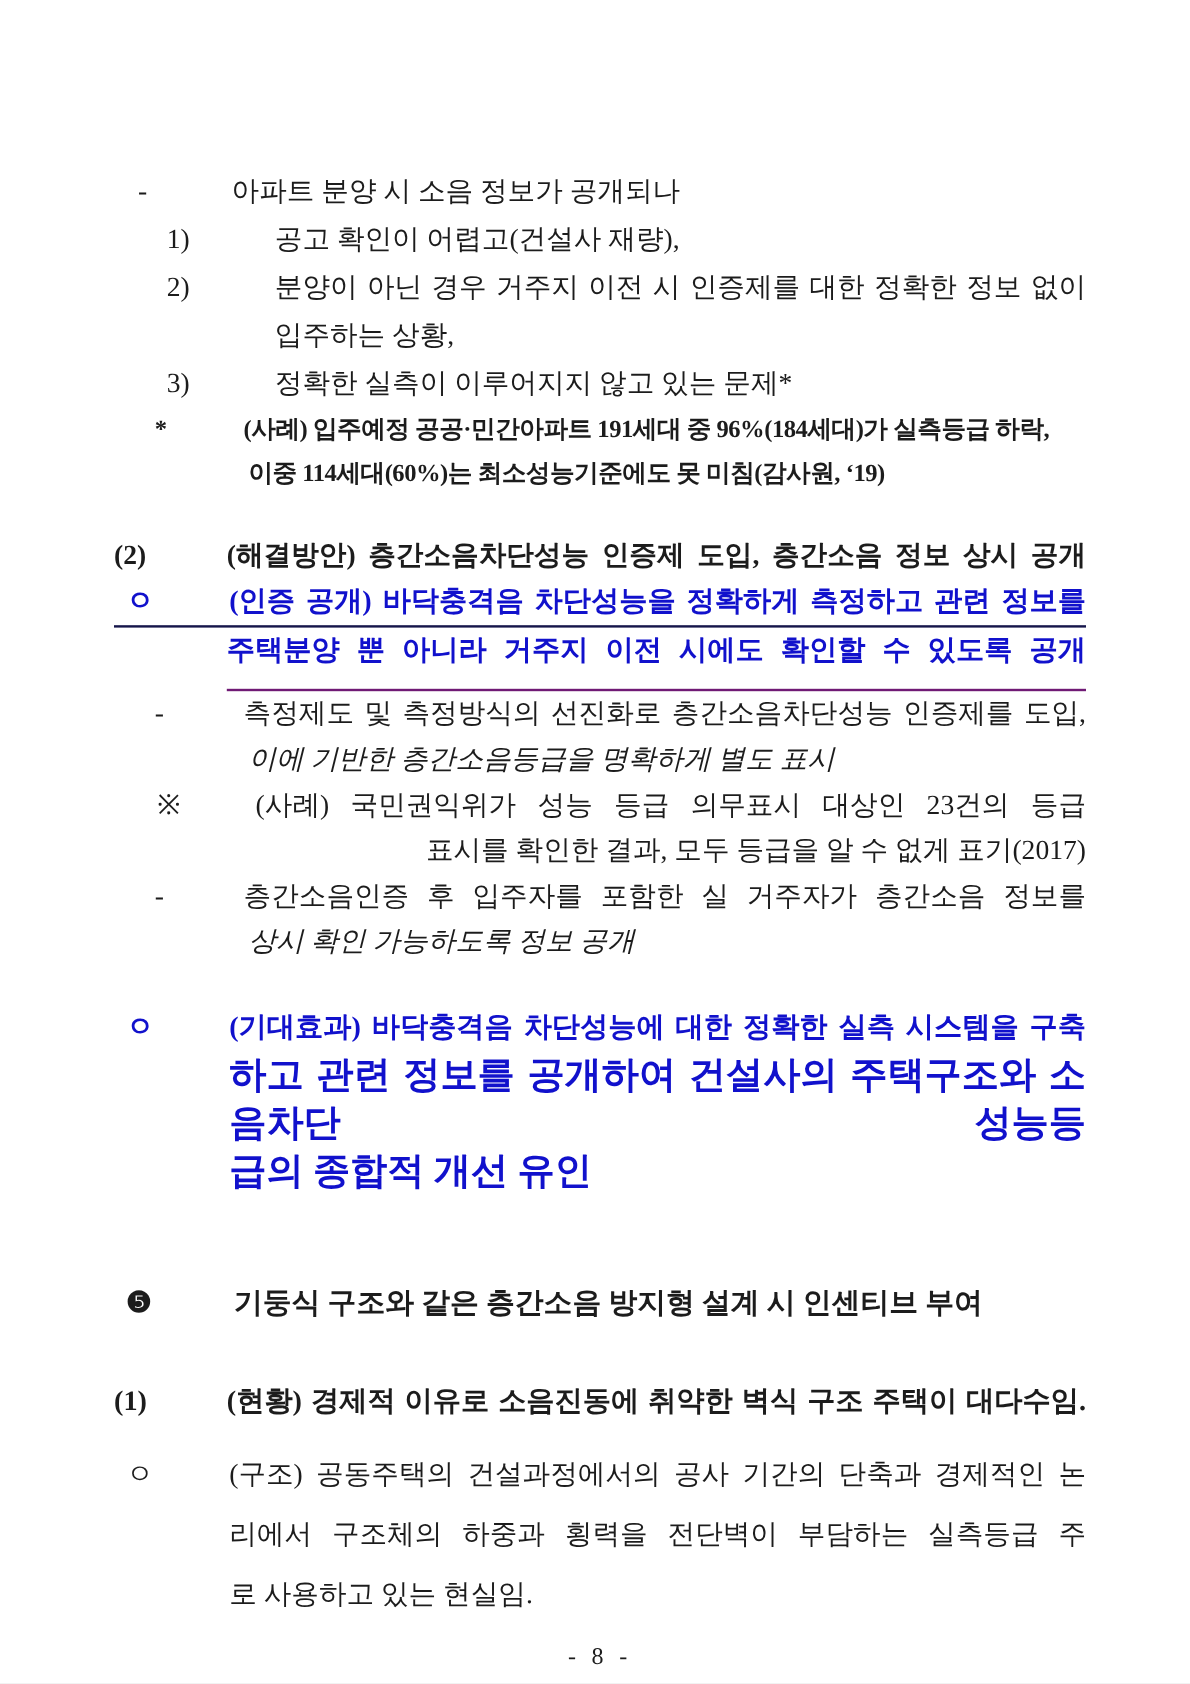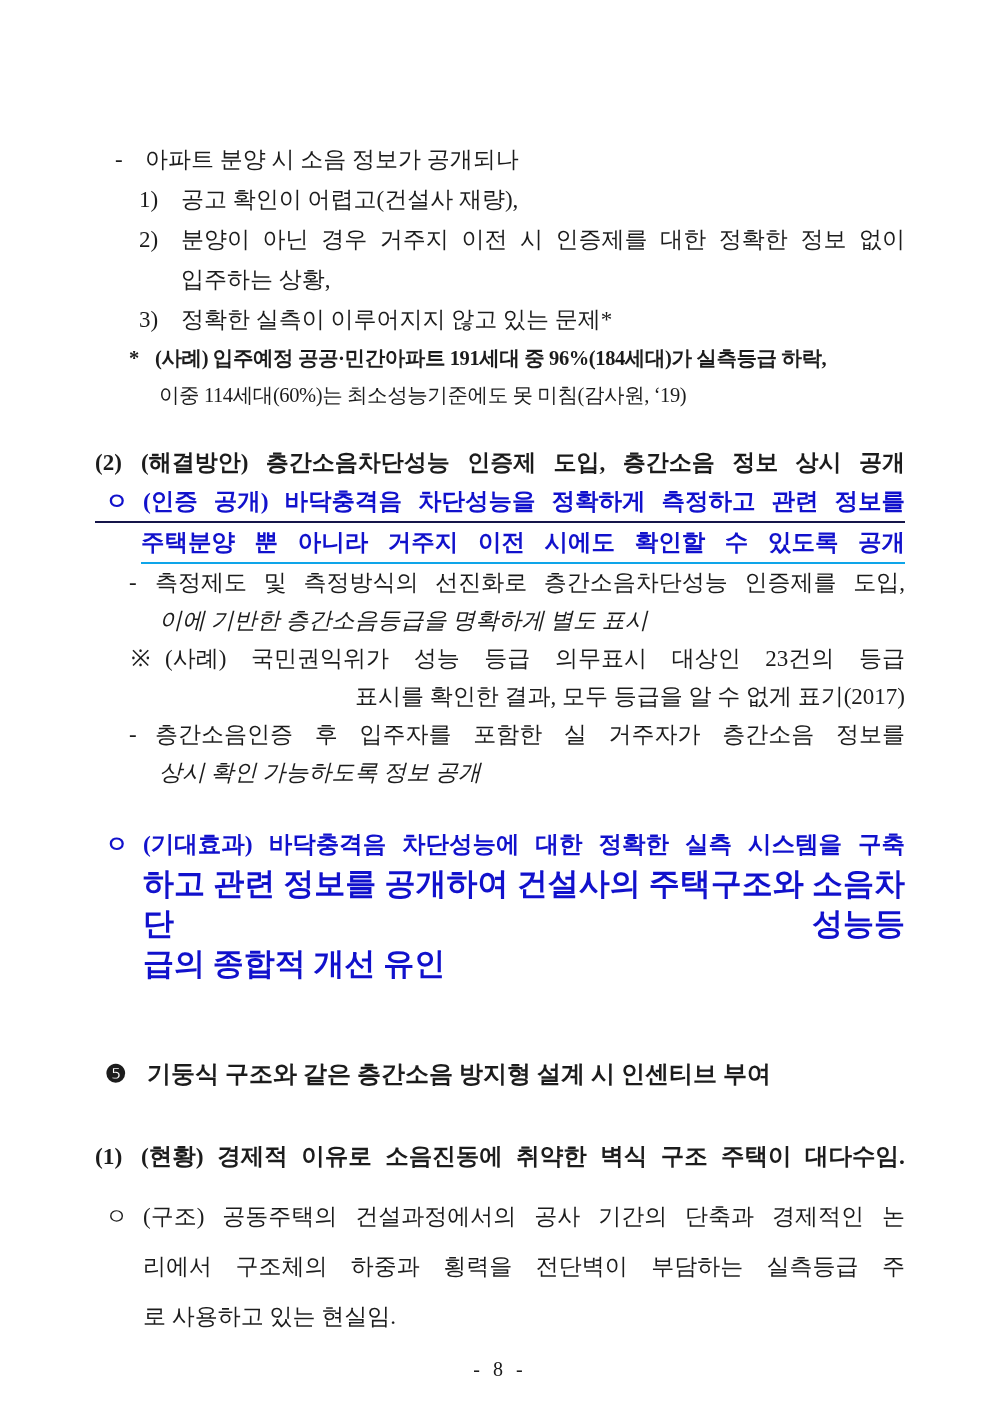--- a/index.html
+++ b/index.html
@@ -8,46 +8,46 @@
     width:992px;height:1403px;
     margin:0 auto;
     background:#ffffff;
     font-family:"Liberation Serif","DejaVu Serif",serif;
     color:#1c1c1c;
     overflow:hidden;
   }
   .content{padding:140px 87px 0 95px;}
   .row{display:flex;font-size:23px;line-height:40px;}
   .mk{flex:none;display:block;}
-  .tx{flex:1;display:block;}
+  .tx{flex:1;display:block;margin-left:48px;}
   .just .tx{text-align:justify;text-align-last:justify;}
 
   
   .r-dash1{padding-left:20px;}
   .r-dash1 .mk{width:30px;}
   .r-num{padding-left:44px;}
   .r-num .mk{width:42px;}
   .r-cont1{padding-left:86px;}
 
   
   .r-fn{font-size:20.5px;font-weight:700;letter-spacing:-0.4px;line-height:37px;padding-left:34px;}
   .r-fn .mk{width:26px;}
-  .r-fn2{font-size:20.5px;font-weight:400;letter-spacing:-0.4px;line-height:37px;padding-left:64px;}
+  .r-fn2{font-size:20.5px;font-weight:700;letter-spacing:-0.4px;line-height:37px;padding-left:64px;}
 
   
   .r-h2{font-weight:700;line-height:38px;margin-top:30px;}
   .r-h2 .mk{width:46px;}
 
   
   .blue{color:#1111cc;font-weight:700;}
   .r-blue{padding-left:10px;line-height:38px;font-size:23.5px;}
   .r-blue .mk{width:38px;}
   .r-blue-cont{padding-left:46px;line-height:38px;font-size:23.5px;}
   .u-line{border-bottom:2px solid #15154a;padding-bottom:1px;}
-  .u-line-tx .tx{border-bottom:2px solid #0ea5e9;padding-bottom:1px;}
+  .u-line-tx .tx{border-bottom:2px solid #701a75;padding-bottom:13px;}
 
   
   .r-dash2{padding-left:34px;line-height:38px;}
   .r-dash2 .mk{width:26px;}
   .r-cont2{padding-left:64px;line-height:38px;font-style:italic;}
   .r-ref{padding-left:36px;line-height:38px;}
   .r-ref .mk{width:34px;}
   .r-cont3{padding-left:70px;line-height:38px;text-align:right;}
 
   

